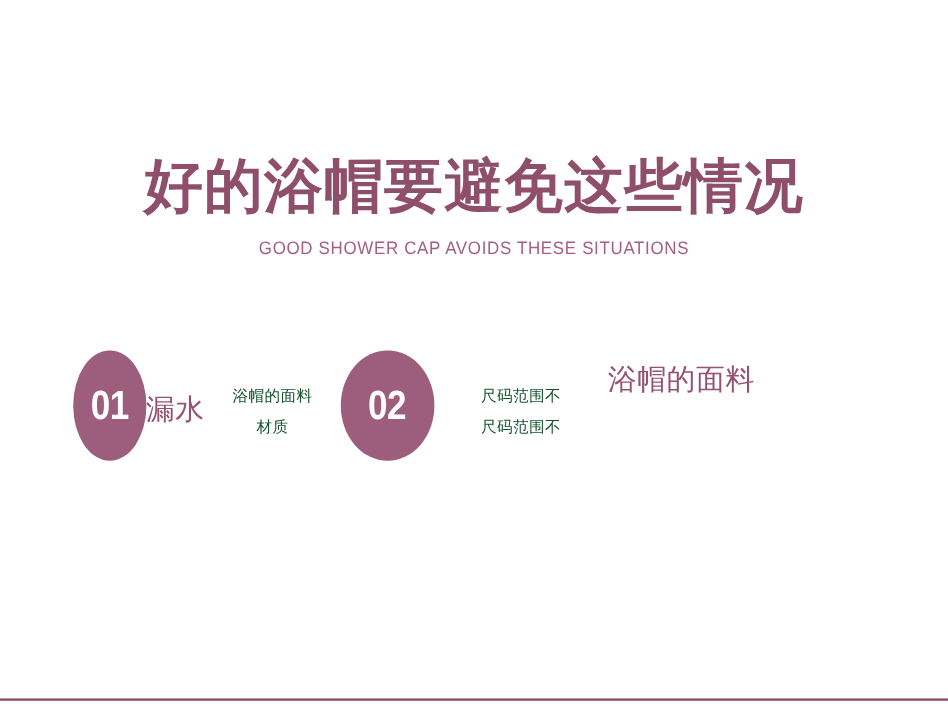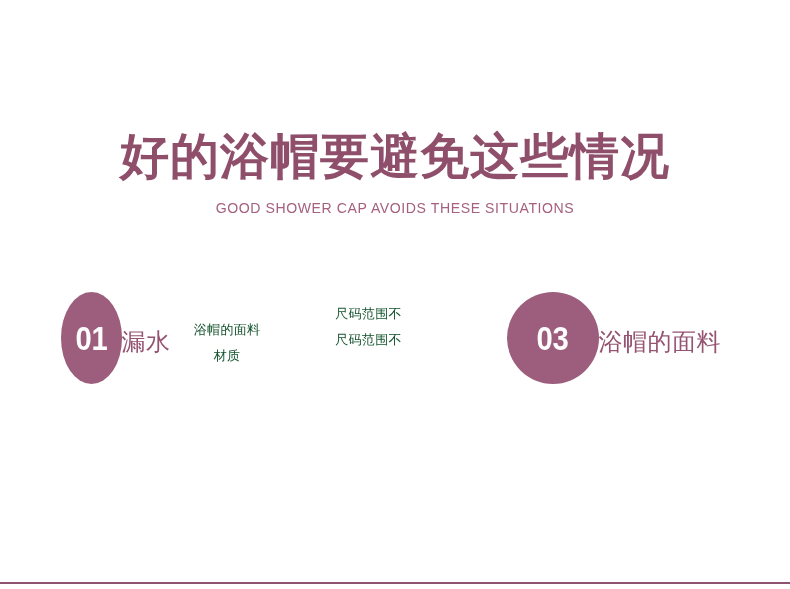--- a/index.html
+++ b/index.html
@@ -148,30 +148,30 @@
         <span class="badge-number">01</span>
       </div>
       <p class="col-heading">漏水</p>
       <p class="col-desc">
         <span>浴帽的面料</span><br>
         <span>材质</span>
       </p>
     </div>
 
     <div class="column">
+      <div class="badge-circle">
+        <span class="badge-number">02</span>
+      </div>
       <p class="col-desc">
         <span>尺码范围不</span><br>
         <span>尺码范围不</span>
       </p>
     </div>
 
     <div class="column">
-      <div class="badge-circle">
-        <span class="badge-number">03</span>
-      </div>
       <p class="col-heading">浴帽的面料</p>
     </div>
 
   </div>
 
   <div class="bottom-divider"></div>
 
 </div>
 
 </body></html>

